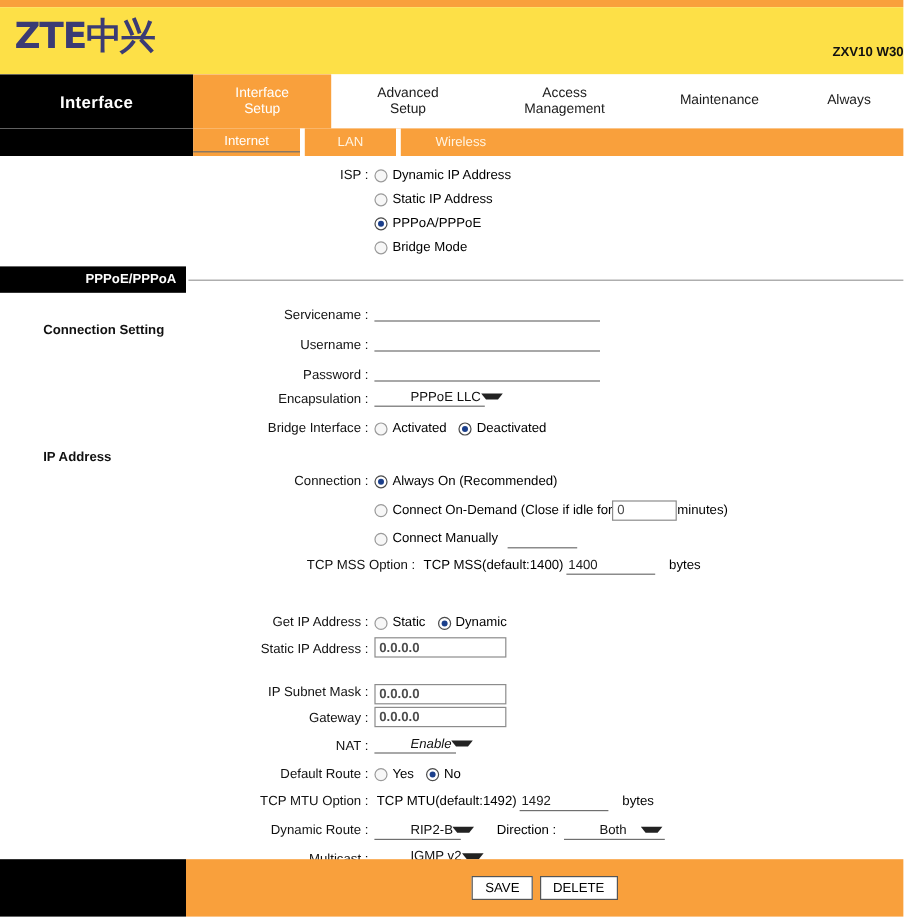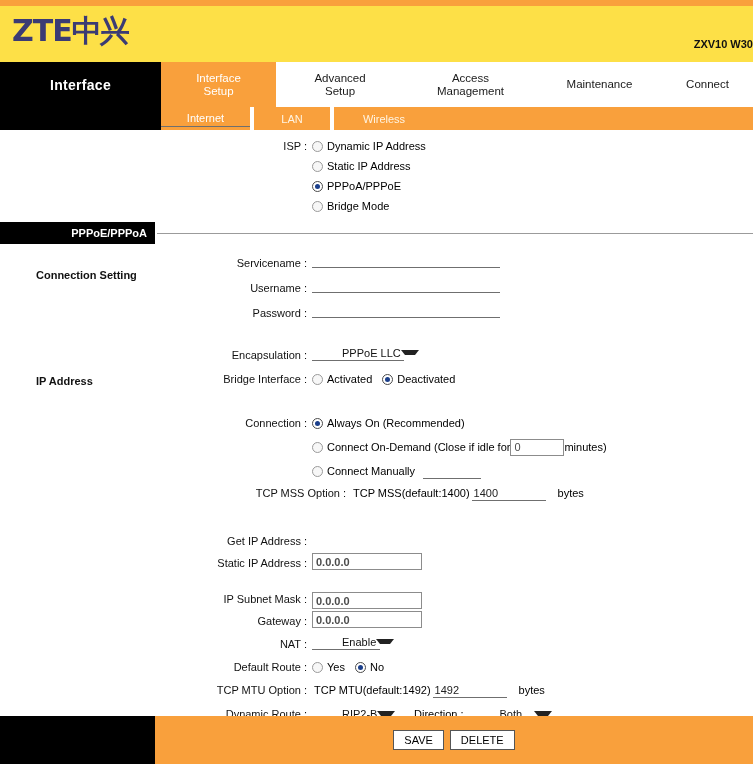--- a/index.html
+++ b/index.html
@@ -270,21 +270,21 @@
   .sel .arrow {
     margin-left: auto;
     padding-left: 10px;
     width: 0; height: 0;
     border-left: 4px solid transparent;
     border-right: 4px solid transparent;
     border-top: 5px solid #222;
     display: inline-block;
   }
   .sel-w1 { width: 92px; }
-  .sel-w2 { width: 68px; }
+  .sel-w2 { width: 68px; font-style: italic; }
   .sel-w3 { width: 72px; }
   .sel-w4 { width: 84px; }
   .sel-w5 { width: 68px; }
 
   .unit { margin-left: 12px; }
   .inline-txt { margin: 0 2px; }
 
   
   .footer {
     display: flex;
@@ -328,21 +328,21 @@
 <div class="nav-row">
   <div class="nav-section-title">Interface</div>
   <div class="nav-tabs">
     <div class="nav-tab active nav-tab-w1">Interface
 Setup</div>
     <div class="nav-tab nav-tab-w2">Advanced
 Setup</div>
     <div class="nav-tab nav-tab-w3">Access
 Management</div>
     <div class="nav-tab nav-tab-w4">Maintenance</div>
-    <div class="nav-tab nav-tab-w5">Connect</div>
+    <div class="nav-tab nav-tab-w5">Always</div>
   </div>
 </div>
 
 <div class="subnav-row">
   <div class="subnav-left"></div>
   <div class="subnav">
     <div class="subnav-item sel sub-w1">Internet</div>
     <div class="subnav-sep"></div>
     <div class="subnav-item sub-w2">LAN</div>
     <div class="subnav-sep"></div>
@@ -403,21 +403,21 @@
     </div>
   </div>
 
   <div class="row" style="margin-top:5px;">
     <div class="lbl">Password :</div>
     <div class="ctl">
       <input class="uinput u-long" type="password" value="" style="">
     </div>
   </div>
 
-  <div class="row" style="margin-top:22px;justify-content:space-between;">
+  <div class="row" style="margin-top:0;justify-content:space-between;">
     <div class="lbl">Encapsulation :</div>
     <div class="ctl">
       <span class="sel sel-w1">
         <span class="val">PPPoE LLC</span>
         <span class="arrow"></span>
       </span>
     </div>
   </div>
 
   <div class="row" style="margin-top:4px;">
@@ -461,20 +461,26 @@
     <div class="lbl">TCP MSS Option :</div>
     <div class="ctl">
       <span class="inline-txt">TCP MSS(default:1400)</span>
       <input class="uinput u-mid" type="text" value="1400" style="">
       <span class="unit">bytes</span>
     </div>
   </div>
 
   <div class="row" style="margin-top:28px;">
     <div class="lbl">Get IP Address :</div>
+    <div class="ctl">
+      <span class="radio"></span>
+      <span class="radio-lbl">Static</span>
+      <span class="radio on"></span>
+      <span>Dynamic</span>
+    </div>
   </div>
 
   <div class="row" style="margin-top:2px;">
     <div class="lbl">Static IP Address :</div>
     <div class="ctl">
       <input class="binput b-ip" type="text" value="0.0.0.0" style="">
     </div>
   </div>
 
   <div class="row" style="margin-top:16px;align-items:flex-end;">

